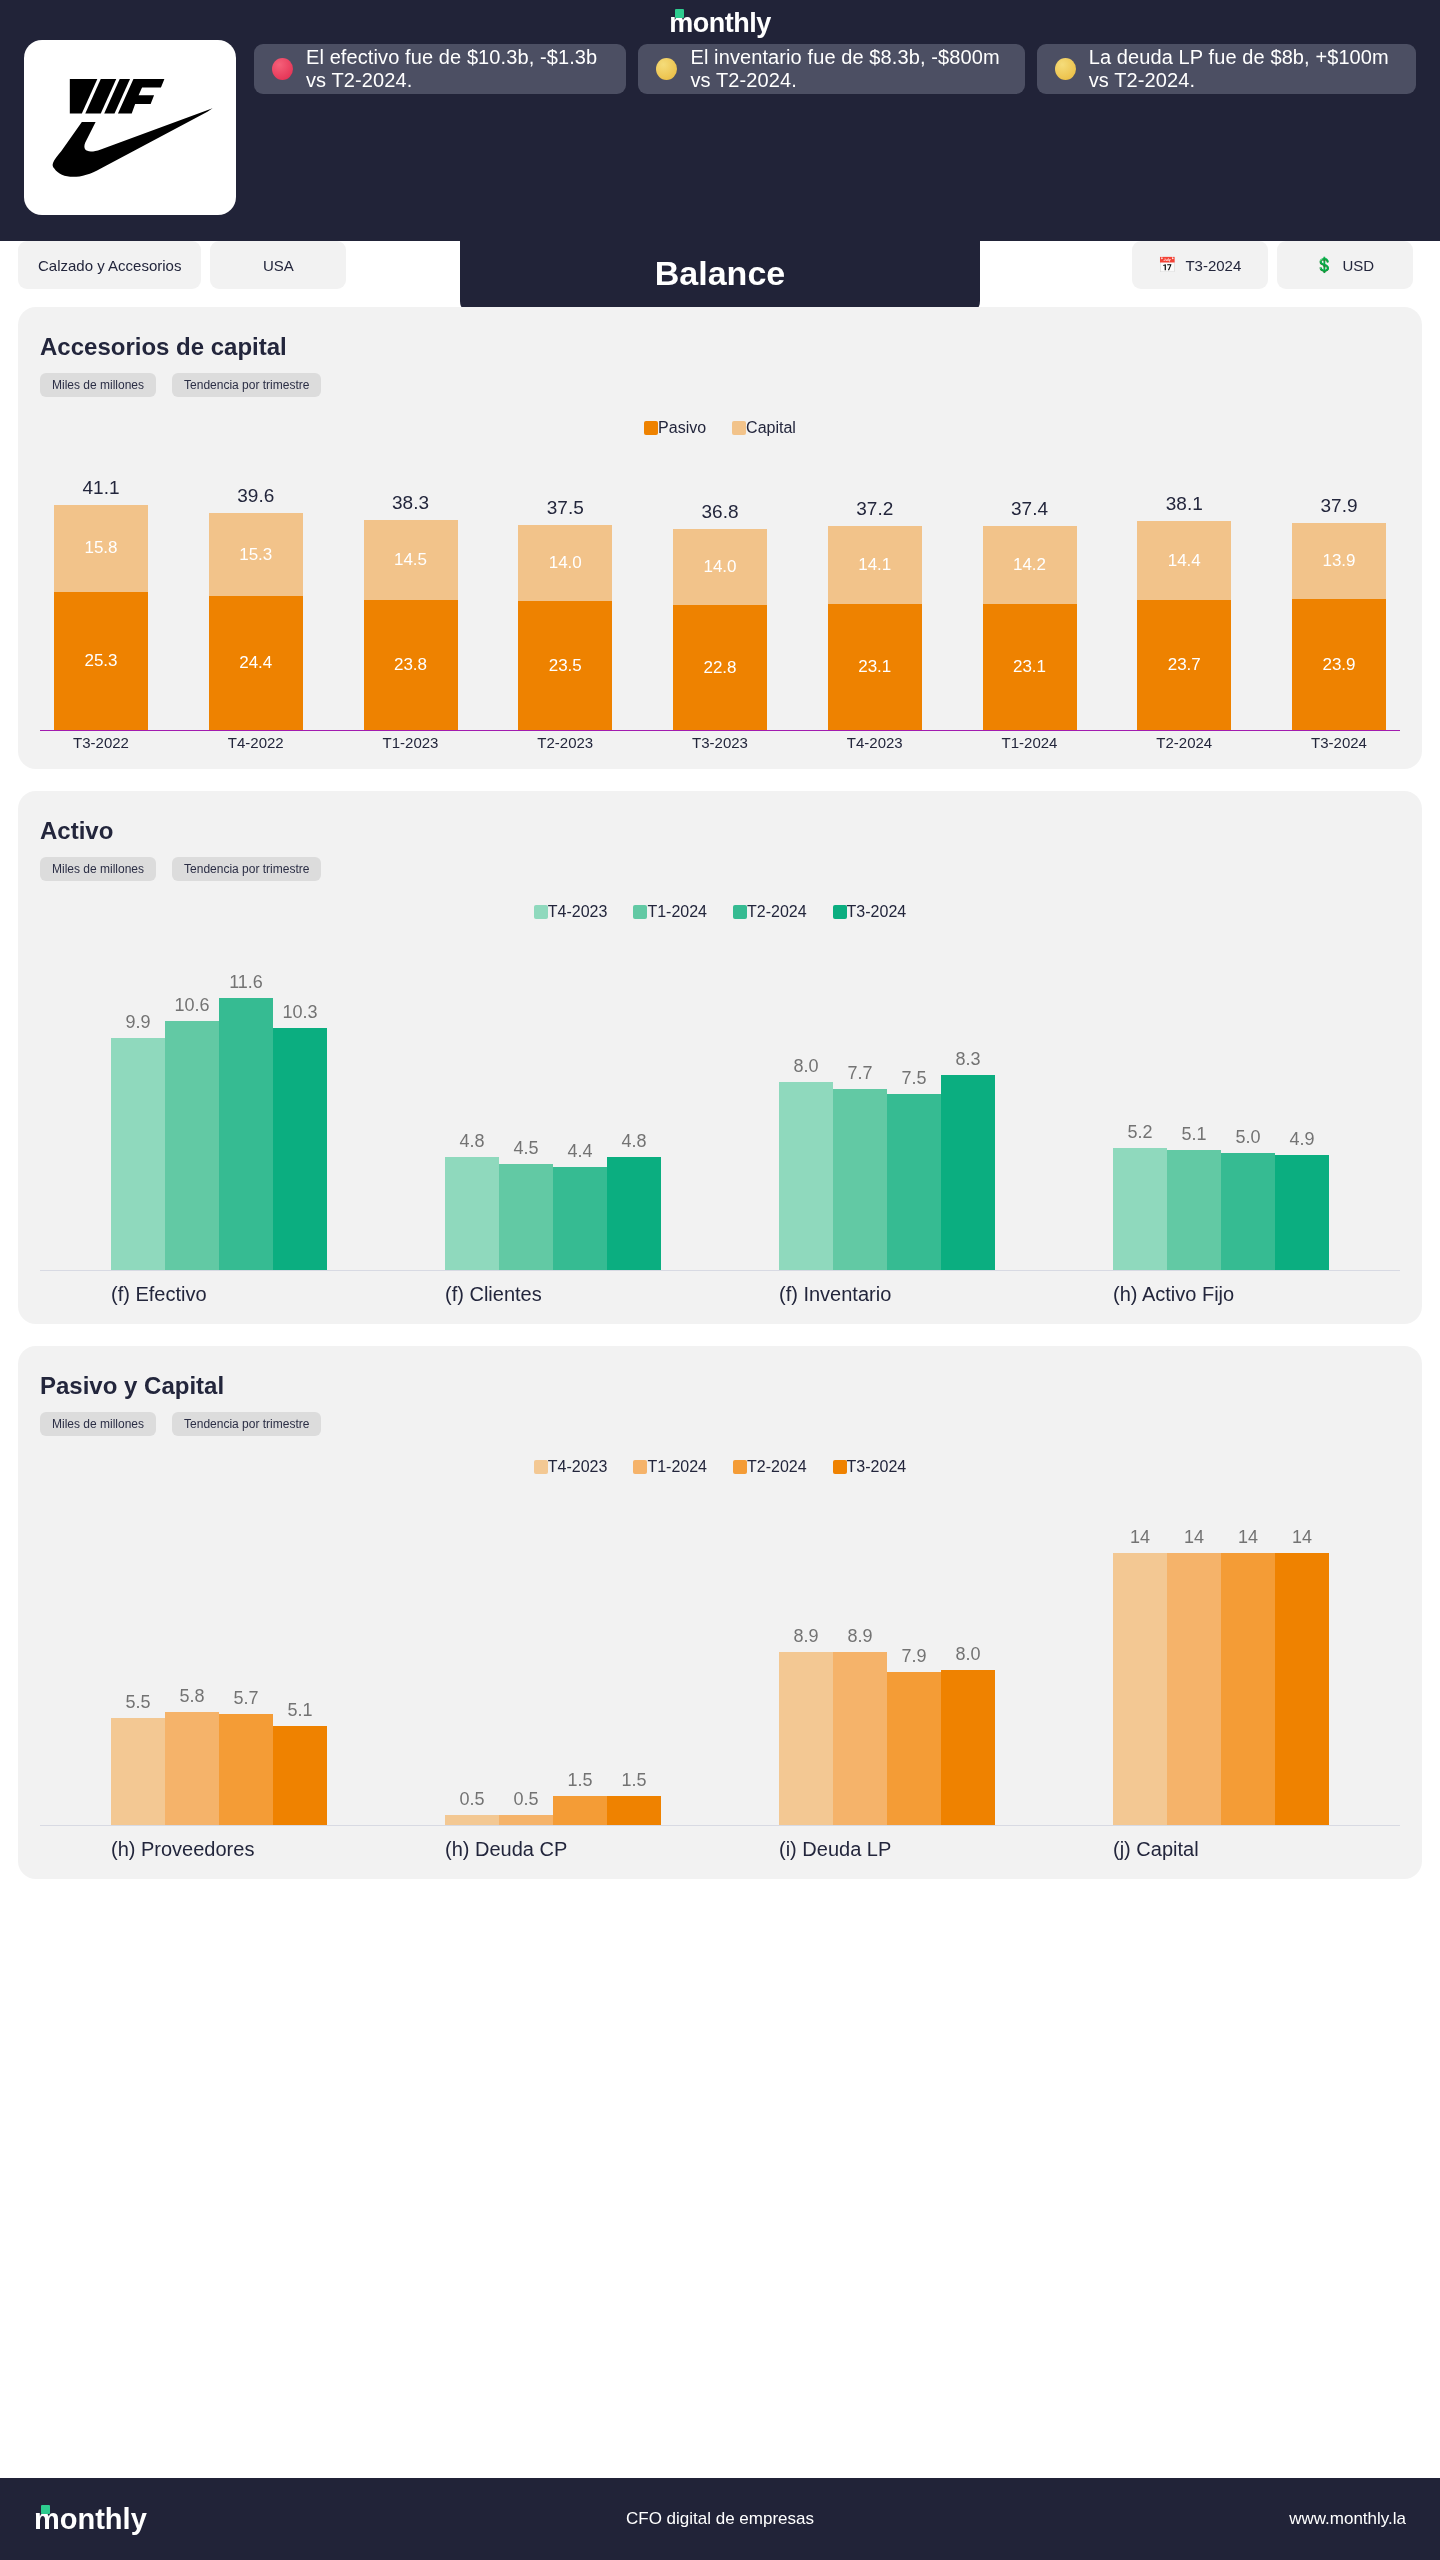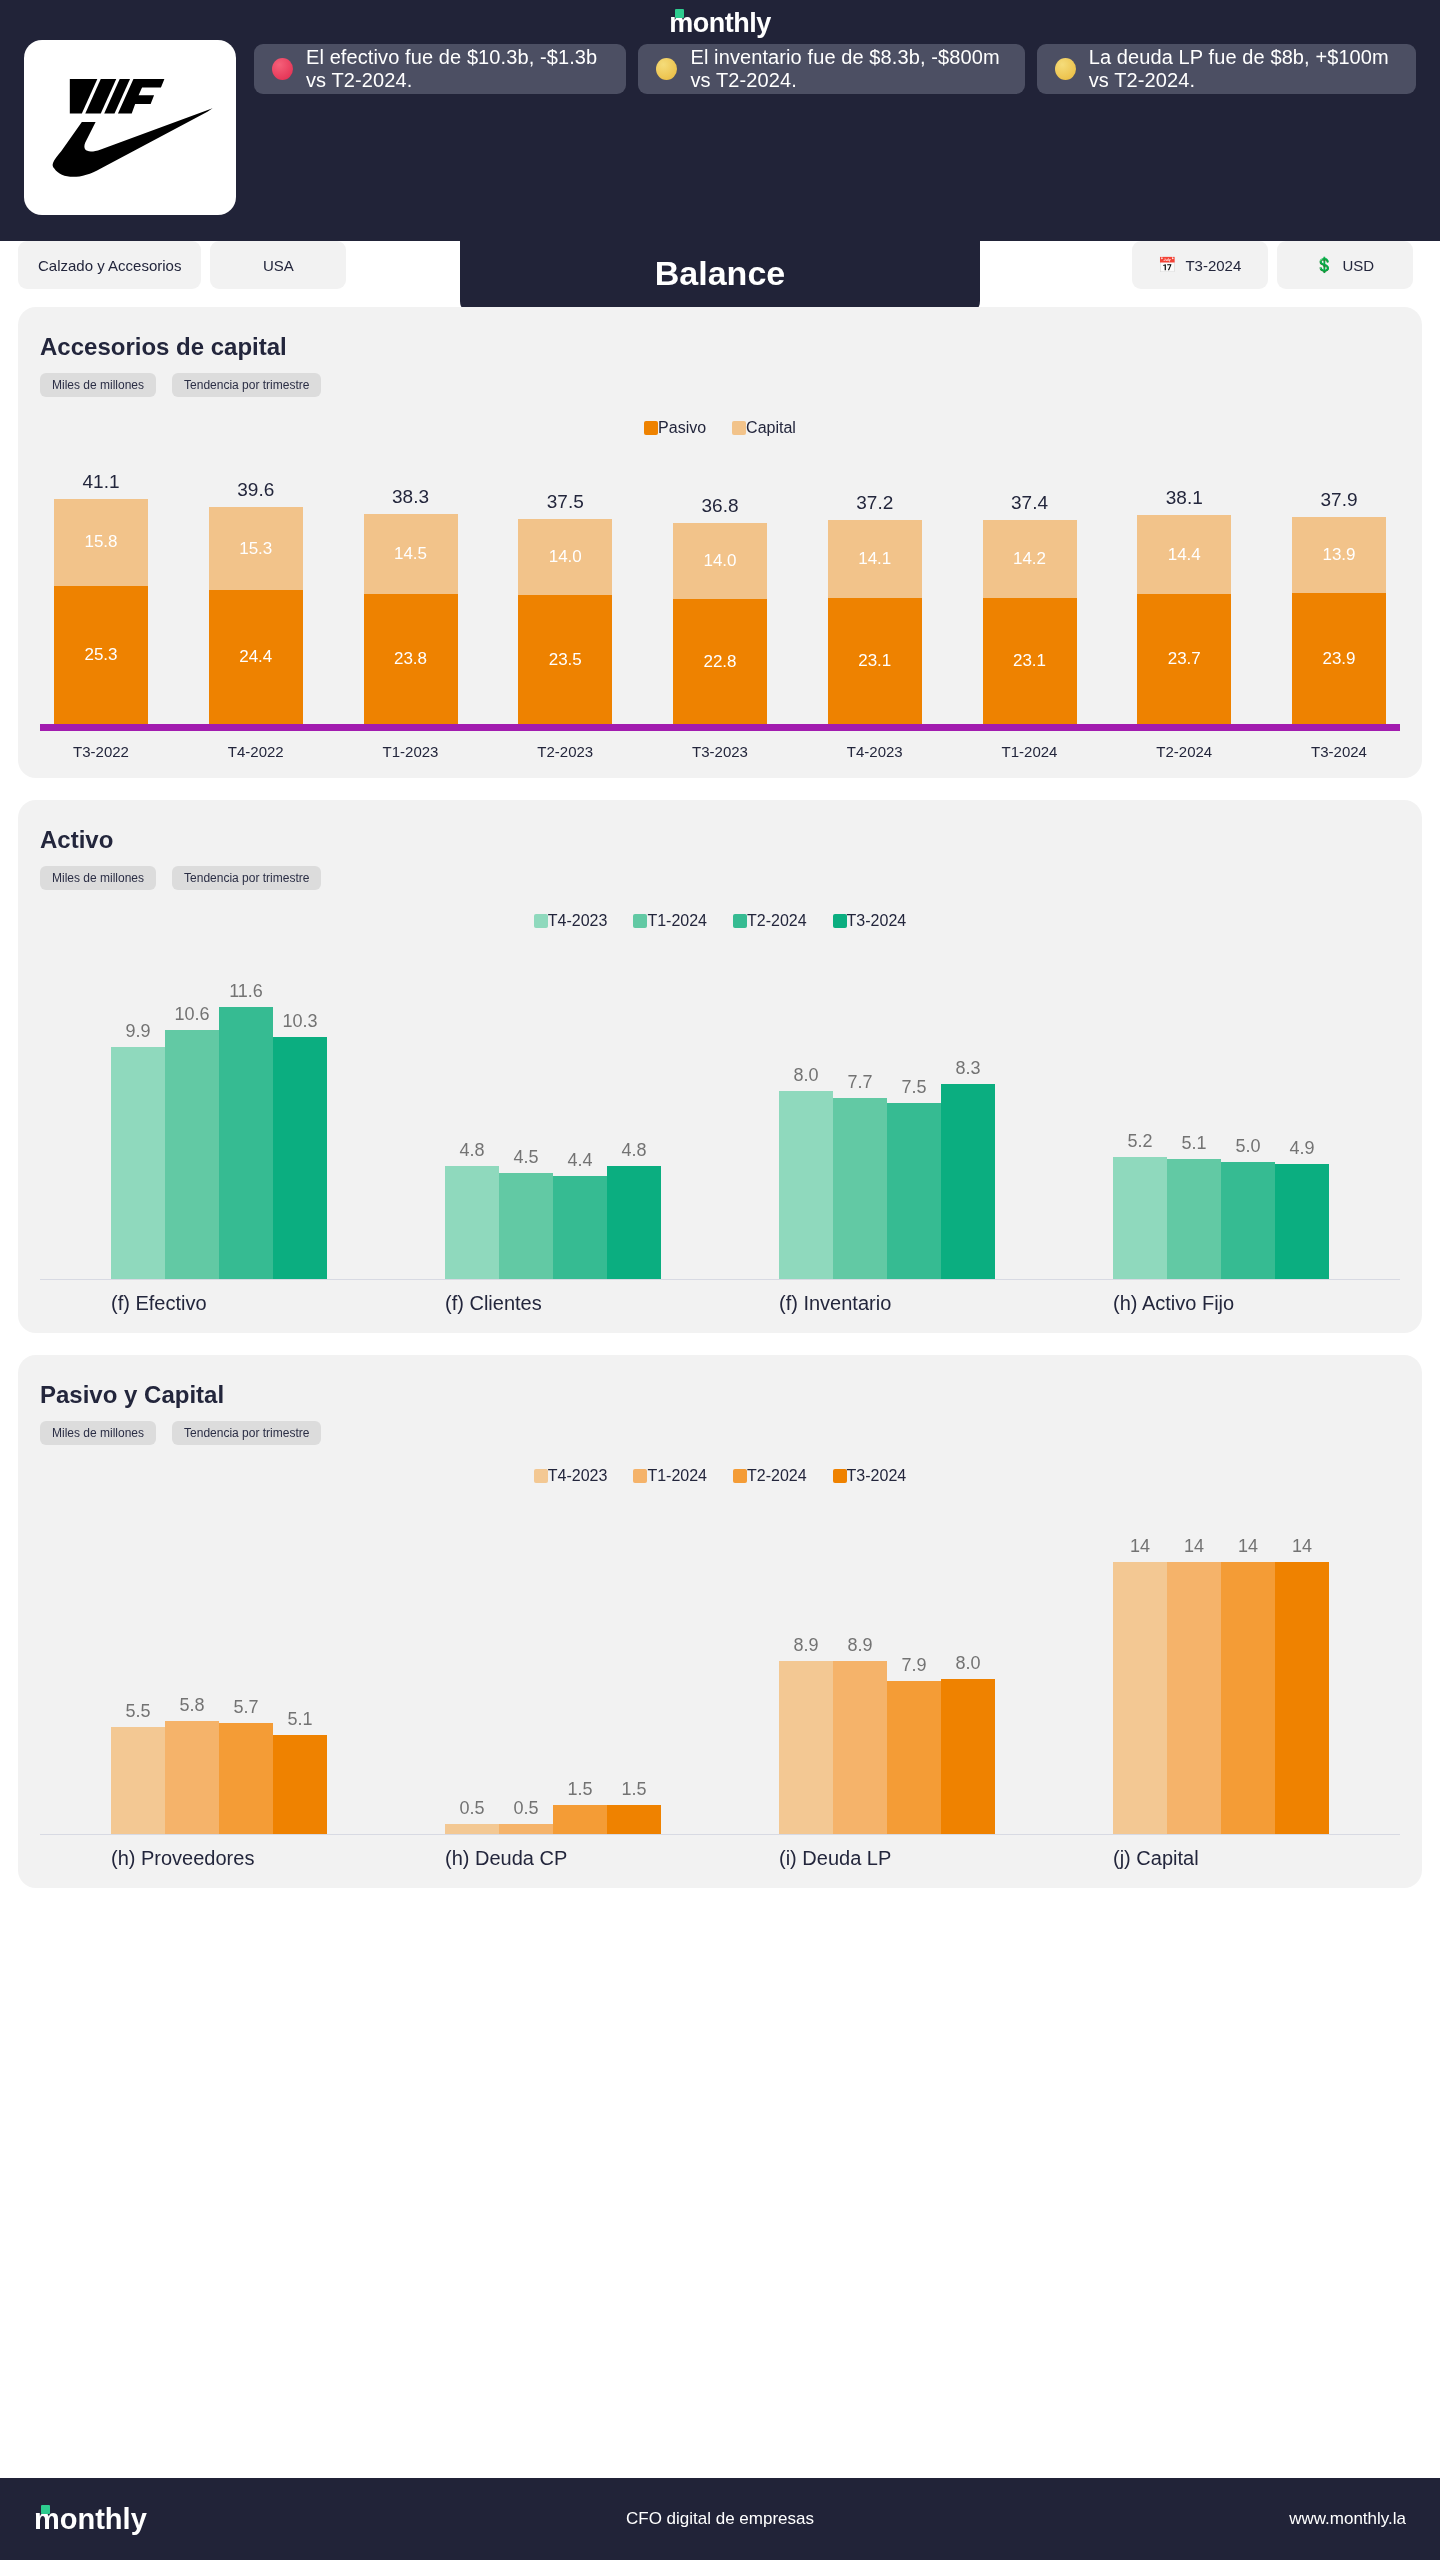--- a/index.html
+++ b/index.html
@@ -83,31 +83,31 @@
     display: flex; justify-content: center; gap: 26px; align-items: center;
     margin-top: 22px; margin-bottom: 6px;
   }
   .legend-item { display: flex; align-items: center; font-size: 16px; color: #23263c; }
   .legend-sw { width: 14px; height: 14px; border-radius: 2px; }
 
   
   .stack-plot {
     height: 268px; display: flex; align-items: flex-end; justify-content: space-between;
     padding: 0 14px; margin-top: 26px;
-    border-bottom: 7px solid #a21caf;
+    border-bottom: 1px solid #a21caf;
   }
   .stack-col { width: 94px; display: flex; flex-direction: column; align-items: center; }
   .stack-total { font-size: 19px; color: #23263c; margin-bottom: 6px; font-weight: 500; }
   .stack-bar { width: 94px; display: flex; flex-direction: column; }
   .seg {
     display: flex; align-items: center; justify-content: center;
     color: #ffffff; font-size: 17px; font-weight: 500;
   }
   .axis-row {
-    display: flex; justify-content: space-between; padding: 0 14px; margin-top: 12px;
+    display: flex; justify-content: space-between; padding: 0 14px; margin-top: 3px;
   }
   .axis-lbl { width: 94px; text-align: center; font-size: 15px; color: #23263c; }
 
   
   .group-plot {
     height: 330px; display: flex; align-items: flex-end; justify-content: space-around;
     margin-top: 20px; border-bottom: 1px solid #d8dae3; padding: 0 12px;
   }
   .group { display: flex; align-items: flex-end; gap: 0px; }
   .gbar-wrap { display: flex; flex-direction: column; align-items: center; justify-content: flex-end; }

